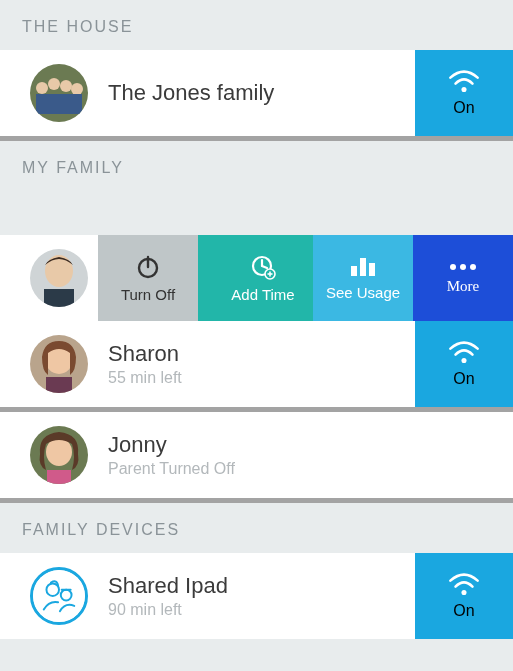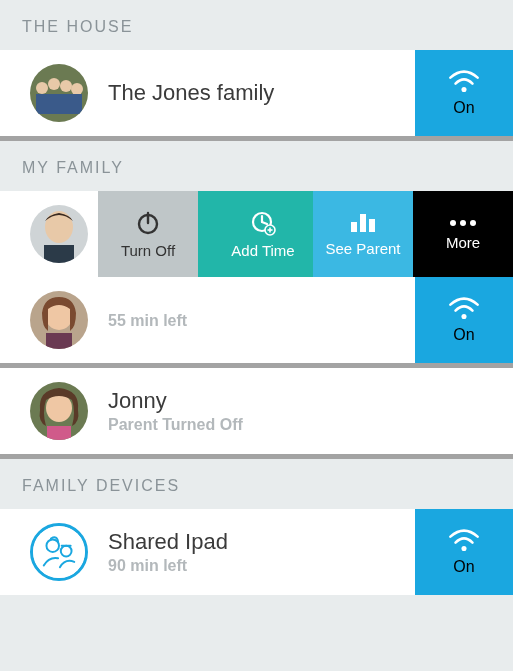--- a/index.html
+++ b/index.html
@@ -45,21 +45,21 @@
     justify-content: center;
   }
   .row-title {
     font-size: 22px;
     color: #3b3b3b;
     font-weight: 300;
   }
   .row-sub {
     font-size: 16px;
     color: #b3b8bb;
-    font-weight: 700;
+    font-weight: 400;
     margin-top: 2px;
   }
   .status-btn {
     width: 98px;
     height: 86px;
     display: flex;
     flex-direction: column;
     align-items: center;
     justify-content: center;
     color: #000000;
@@ -68,37 +68,38 @@
   .status-btn.on  { background: #1aa7e0; }
   .status-btn.off { background: #bfc6c8; color: #555; }
   .status-btn .lbl { font-size: 16px; margin-top: 6px; font-weight: 300; }
   .wifi-svg { width: 34px; height: 24px; }
 
   
   .action-row {
     display: flex;
     background: #fff;
     height: 86px;
+    margin-top: 44px;
   }
   .action-row .avatar { margin: 14px 10px 14px 30px; }
   .action-cell {
     flex: 1 1 0;
     display: flex;
     flex-direction: column;
     align-items: center;
     justify-content: center;
     color: #fff;
     font-size: 15px;
     font-weight: 300;
   }
   .action-cell .albl { margin-top: 6px; }
   .action-cell.gray   { background: #bfc6c8; color: #333; }
   .action-cell.teal   { background: #22b6a9; padding-left: 15px; }
   .action-cell.blue   { background: #3bb8e3; }
-  .action-cell.orange { background: #000000; }
+  .action-cell.orange { background: #1d4ed8; font-family: Liberation Serif, serif; }
   .action-cell svg { display: block; }
 
   .shared-icon {
     border: 3px solid #1aa7e0;
   }
 </style>
 </head>
 <body>
 
 <div class="section-header">THE HOUSE</div>
@@ -155,21 +156,21 @@
       <line x1="17.5" y1="20" x2="22.5" y2="20" stroke="#fff" stroke-width="1.6"></line>
     </svg>
     <div class="albl">Add Time</div>
   </div>
   <div class="action-cell blue">
     <svg width="28" height="22" viewBox="0 0 28 22">
       <rect x="2" y="10" width="6" height="10" fill="#fff"></rect>
       <rect x="11" y="2" width="6" height="18" fill="#fff"></rect>
       <rect x="20" y="7" width="6" height="13" fill="#fff"></rect>
     </svg>
-    <div class="albl">See Parent</div>
+    <div class="albl">See Usage</div>
   </div>
   <div class="action-cell orange">
     <svg width="30" height="10" viewBox="0 0 30 10">
       <circle cx="5" cy="5" r="3" fill="#fff"></circle>
       <circle cx="15" cy="5" r="3" fill="#fff"></circle>
       <circle cx="25" cy="5" r="3" fill="#fff"></circle>
     </svg>
     <div class="albl">More</div>
   </div>
 </div>
@@ -177,20 +178,21 @@
 <div class="row">
   <div class="avatar">
     <svg viewBox="0 0 58 58">
       <rect width="58" height="58" fill="#b9a48c"></rect>
       <ellipse cx="29" cy="24" rx="14" ry="15" fill="#efc7a4"></ellipse>
       <path d="M12 22 Q14 6 29 6 Q44 6 46 22 Q46 36 40 40 L40 18 Q29 10 18 18 L18 40 Q12 36 12 22" fill="#7a4a30"></path>
       <rect x="16" y="42" width="26" height="16" fill="#6a3a52"></rect>
     </svg>
   </div>
   <div class="row-text">
+    <div class="row-title">Sharon</div>
     <div class="row-sub">55 min left</div>
   </div>
   <div class="status-btn on">
     <svg class="wifi-svg" viewBox="0 0 40 28">
       <path d="M4 10 Q20 -4 36 10" stroke="#fff" stroke-width="3" fill="none" stroke-linecap="round"></path>
       <path d="M10 17 Q20 7 30 17" stroke="#fff" stroke-width="3" fill="none" stroke-linecap="round"></path>
       <circle cx="20" cy="24" r="3" fill="#fff"></circle>
     </svg>
     <div class="lbl">On</div>
   </div>

